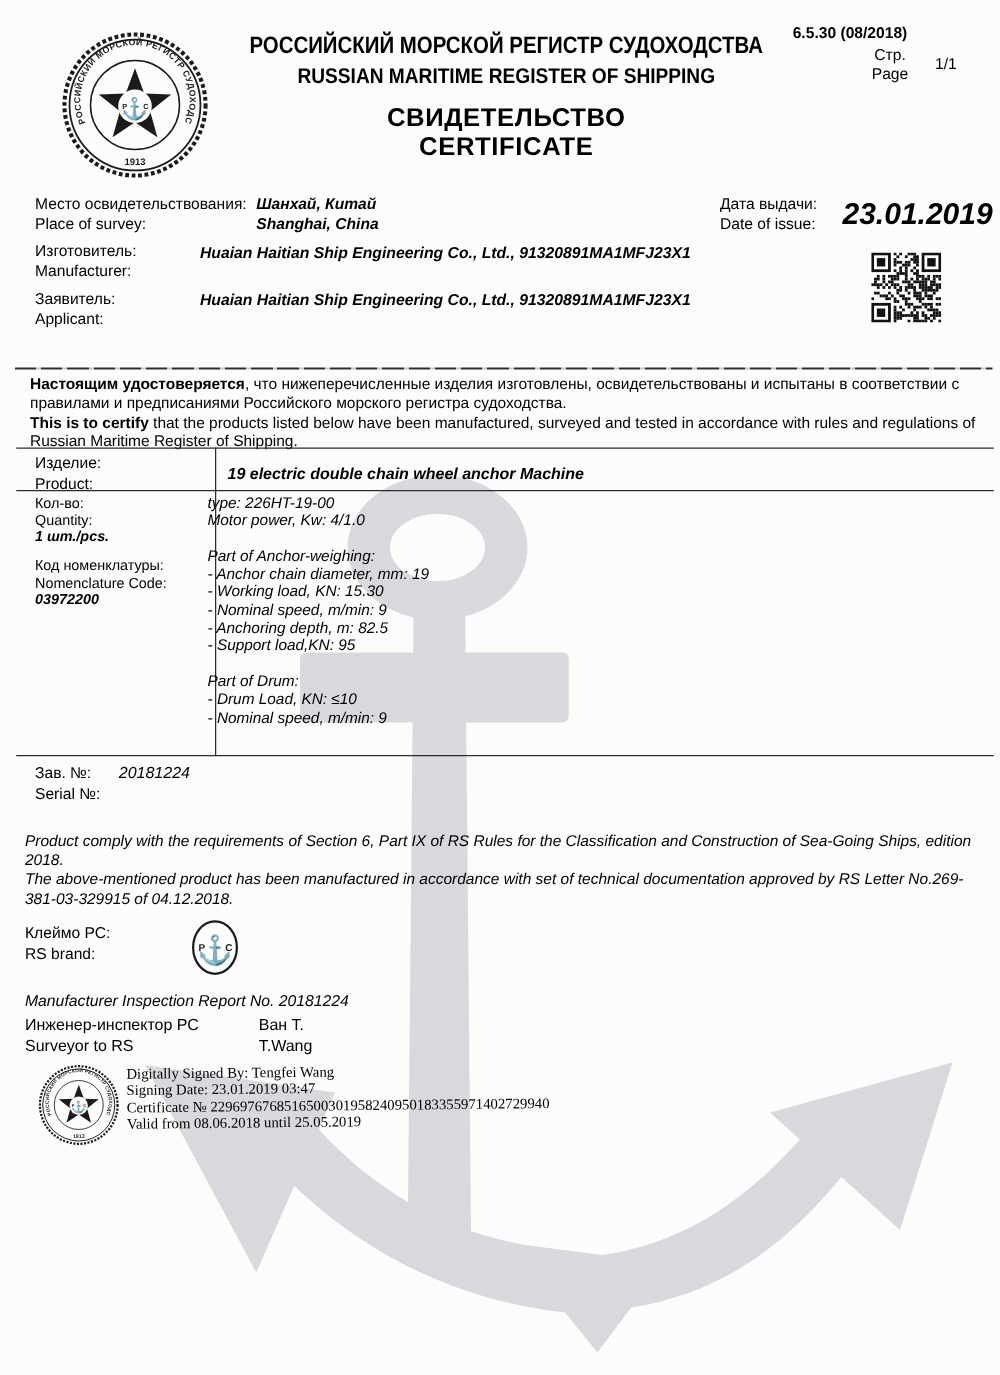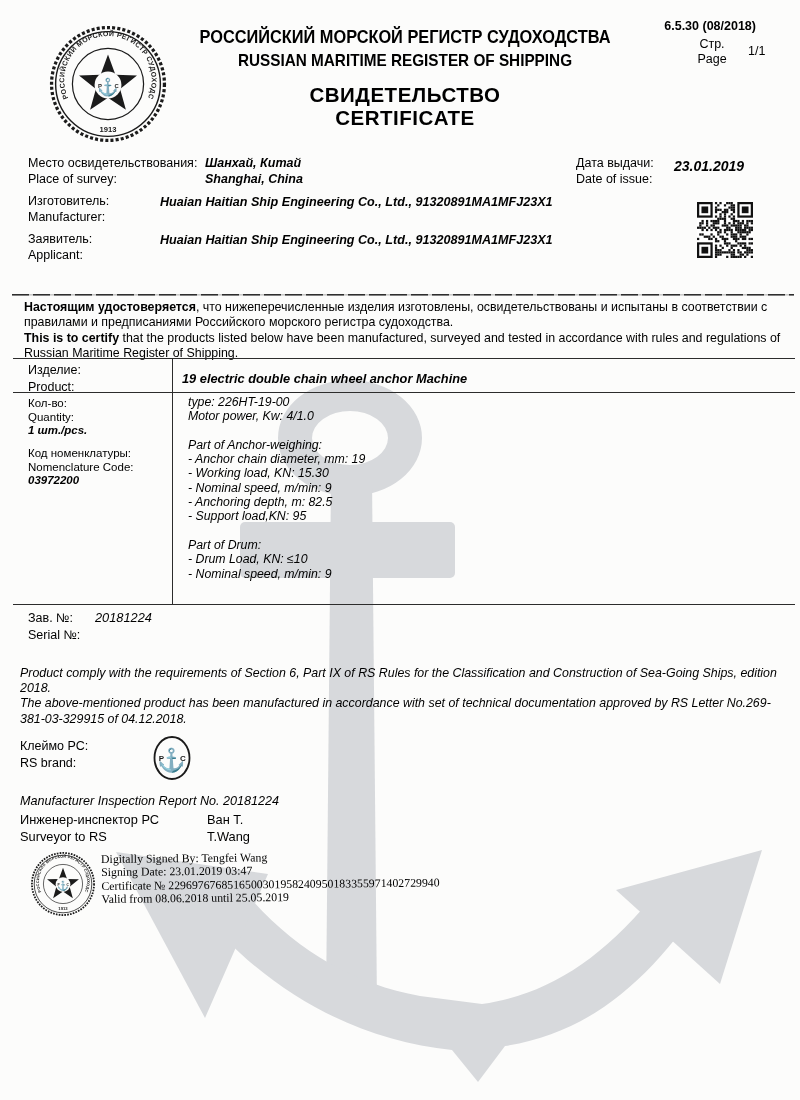--- a/index.html
+++ b/index.html
@@ -80,41 +80,41 @@
       <div class="org-ru">РОССИЙСКИЙ МОРСКОЙ РЕГИСТР СУДОХОДСТВА</div>
       <div class="org-en">RUSSIAN MARITIME REGISTER OF SHIPPING</div>
     </div>
 
     <div class="abs doc-title" style="left:145px;top:83px;width:520px;text-align:center">
       <div>СВИДЕТЕЛЬСТВО</div>
       <div>CERTIFICATE</div>
     </div>
 
 
-    <div class="abs form-code" style="left:604px;top:19px;width:152px;text-align:right">6.5.30 (08/2018)</div>
+    <div class="abs form-code" style="left:604px;top:19px;width:152px;text-align:center">6.5.30 (08/2018)</div>
     <div class="abs" style="left:688px;top:37px;width:48px;text-align:center;font-size:12.5px;line-height:15px">
       <div>Стр.</div>
       <div>Page</div>
     </div>
     <div class="abs" style="left:748px;top:44px;font-size:12.5px">1/1</div>
 
     <div class="abs lbl" style="left:28px;top:156px">
       <div>Место освидетельствования:</div>
       <div>Place of survey:</div>
     </div>
     <div class="abs lbl bi" style="left:205px;top:156px">
       <div>Шанхай, Китай</div>
       <div>Shanghai, China</div>
     </div>
 
     <div class="abs lbl" style="left:576px;top:156px">
       <div>Дата выдачи:</div>
       <div>Date of issue:</div>
     </div>
-    <div class="abs bi" style="left:674px;top:158px;font-size:14px">23.01.2019</div>
+    <div class="abs bi" style="left:674px;top:158px;font-size:24px">23.01.2019</div>
 
     <div class="abs lbl" style="left:28px;top:194px">
       <div>Изготовитель:</div>
       <div>Manufacturer:</div>
     </div>
     <div class="abs bi" style="left:160px;top:195px;font-size:12.6px">Huaian Haitian Ship Engineering Co., Ltd., 91320891MA1MFJ23X1</div>
 
     <div class="abs lbl" style="left:28px;top:232px">
       <div>Заявитель:</div>
       <div>Applicant:</div>
@@ -385,21 +385,21 @@
       <div>Quantity:</div>
       <div class="bi">1 шт./pcs.</div>
     </div>
 
     <div class="abs small-lbl" style="left:28px;top:447px">
       <div>Код номенклатуры:</div>
       <div>Nomenclature Code:</div>
       <div class="bi">03972200</div>
     </div>
 
-    <div class="abs specs" style="left:188px;top:395px">
+    <div class="abs specs" style="left:166px;top:395px">
         <div>type: 226HT-19-00</div>
         <div>Motor power, Kw: 4/1.0</div>
         <div>&nbsp;</div>
         <div>Part of Anchor-weighing:</div>
         <div>- Anchor chain diameter, mm: 19</div>
         <div>- Working load, KN: 15.30</div>
         <div>- Nominal speed, m/min: 9</div>
         <div>- Anchoring depth, m: 82.5</div>
         <div>- Support load,KN: 95</div>
         <div>&nbsp;</div>

